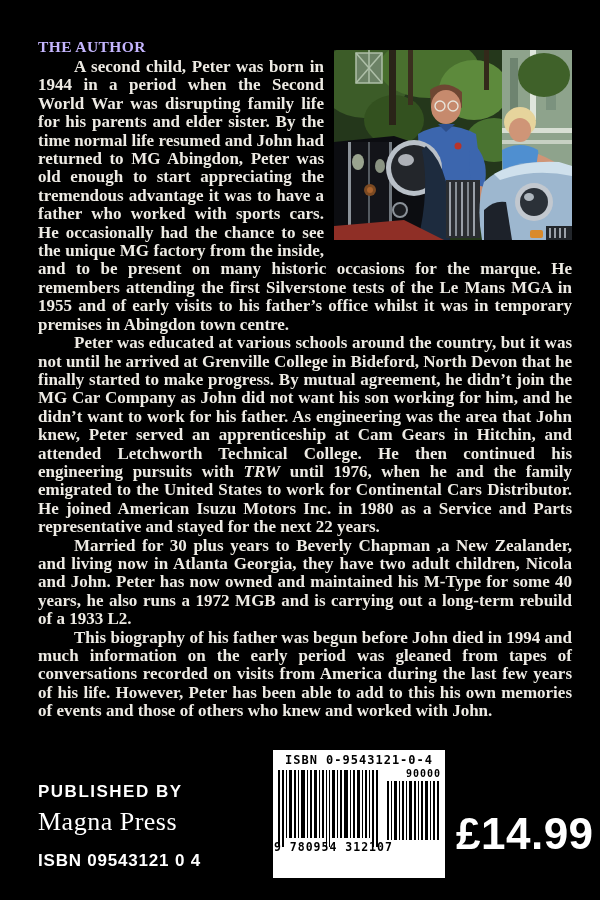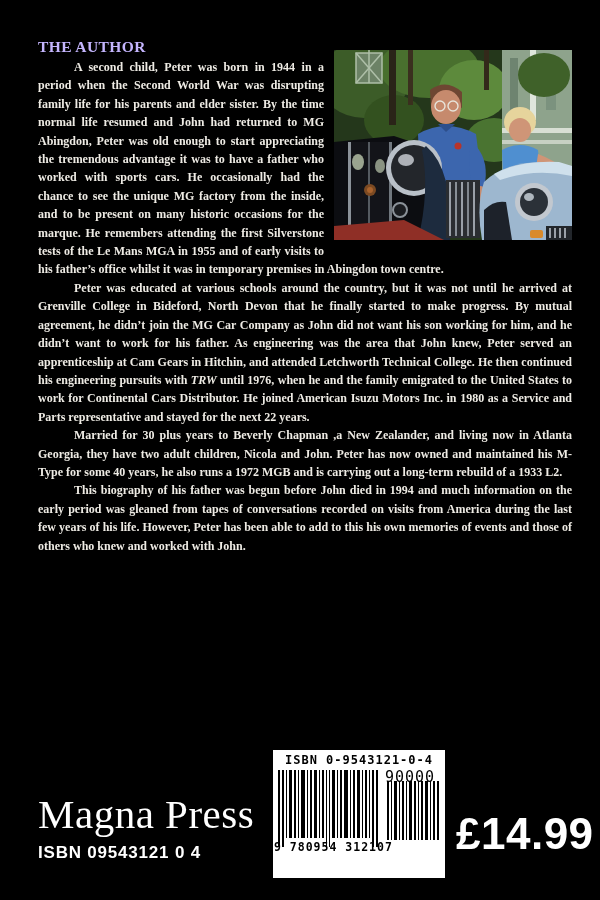--- a/index.html
+++ b/index.html
@@ -2,39 +2,39 @@
 <html><head>
 <meta charset="utf-8">
 <style>
   html,body{margin:0;padding:0;background:#000;}
   .cover{position:relative;width:600px;height:900px;background:#000;overflow:hidden;
          font-family:"Liberation Serif",serif;color:#efece6;}
   .text-block{position:absolute;left:38px;top:38px;width:534px;}
   .heading{font-size:15.5px;font-weight:bold;letter-spacing:.4px;margin:0 0 2px 0;color:#c4b5fd;}
   .photo{float:right;width:238px;height:190px;margin:12px 0 9px 10px;background:#16240f;
          position:relative;overflow:hidden;}
-  .bio p{margin:0;font-size:12px;line-height:18.4px;font-weight:bold;
+  .bio p{margin:0;font-size:17px;line-height:18.4px;font-weight:bold;
          text-align:justify;text-indent:36px;color:#eeebe4;}
   .bio .it{font-style:italic;}
   .imprint{position:absolute;left:38px;top:782px;color:#fff;}
   .published-by{font-family:"Liberation Sans",sans-serif;font-weight:bold;font-size:17px;
                 letter-spacing:1.5px;}
-  .publisher-name{font-family:"Liberation Serif",serif;font-size:41px;line-height:34px;
-                  margin-top:15px;letter-spacing:.5px;}
+  .publisher-name{font-family:"Liberation Serif",serif;font-size:26px;line-height:34px;
+                  margin-top:3px;letter-spacing:.5px;}
   .isbn-line{font-family:"Liberation Sans",sans-serif;font-weight:bold;font-size:17px;
              letter-spacing:.8px;margin-top:12px;}
   .barcode{position:absolute;left:273px;top:750px;width:172px;height:128px;background:#fff;
            color:#000;font-family:"DejaVu Sans Mono",monospace;}
   .bc-isbn{position:absolute;top:3px;left:0;width:100%;text-align:center;font-size:12px;
            letter-spacing:1px;font-weight:bold;white-space:nowrap;}
   .bc-main{position:absolute;left:5px;top:20px;}
   .bc-digits{position:absolute;left:1px;top:90px;width:110px;font-size:11.5px;font-weight:bold;
              letter-spacing:1px;white-space:nowrap;}
-  .bc-addon-label{position:absolute;left:112px;top:18px;width:56px;text-align:left;
-                  font-size:15px;font-weight:normal;letter-spacing:1px;}
+  .bc-addon-label{position:absolute;left:112px;top:18px;width:56px;text-align:right;
+                  font-size:10px;font-weight:bold;letter-spacing:1px;}
   .bc-addon{position:absolute;left:114px;top:31px;}
   .price{position:absolute;left:456px;top:808px;color:#fff;font-family:"Liberation Sans",sans-serif;
          font-weight:bold;}
   .price-label{font-size:20px;letter-spacing:.5px;}
   .price-value{font-size:44px;margin-top:1px;letter-spacing:.5px;}
   svg{display:block;}
 </style>
 </head>
 <body>
 
@@ -145,20 +145,21 @@
 
     <div class="bio" id="bio">
         <p><span>A second child, Peter was born in 1944 in a period when the Second World War was disrupting family life for his parents and elder sister. By the time normal life resumed and John had returned to MG Abingdon, Peter was old enough to start appreciating the tremendous advantage it was to have a father who worked with sports cars. He occasionally had the chance to see the unique MG factory from the inside, and to be present on many historic occasions for the marque. He remembers attending the first Silverstone tests of the Le Mans MGA in 1955 and of early visits to his father’s office whilst it was in temporary premises in Abingdon town centre.</span></p>
         <p><span>Peter was educated at various schools around the country, but it was not until he arrived at Grenville College in Bideford, North Devon that he finally started to make progress. By mutual agreement, he didn’t join the MG Car Company as John did not want his son working for him, and he didn’t want to work for his father. As engineering was the area that John knew, Peter served an apprenticeship at Cam Gears in Hitchin, and attended Letchworth Technical College. He then continued his engineering pursuits with </span><span class="it">TRW</span><span> until 1976, when he and the family emigrated to the United States to work for Continental Cars Distributor. He joined American Isuzu Motors Inc. in 1980 as a Service and Parts representative and stayed for the next 22 years.</span></p>
         <p><span>Married for 30 plus years to Beverly Chapman ,a New Zealander, and living now in Atlanta Georgia, they have two adult children, Nicola and John. Peter has now owned and maintained his M-Type for some 40 years, he also runs a 1972 MGB and is carrying out a long-term rebuild of a 1933 L2.</span></p>
         <p><span>This biography of his father was begun before John died in 1994 and much information on the early period was gleaned from tapes of conversations recorded on visits from America during the last few years of his life. However, Peter has been able to add to this his own memories of events and those of others who knew and worked with John.</span></p>
       </div>
   </div>
 
   <div class="imprint">
+    <div class="published-by">PUBLISHED BY</div>
     <div class="publisher-name">Magna Press</div>
     <div class="isbn-line">ISBN 09543121 0 4</div>
   </div>
 
   <div class="barcode">
     <div class="bc-isbn">ISBN 0-9543121-0-4</div>
     <svg class="bc-main" width="100" height="77" viewBox="0 0 100 77">
       <g fill="#000">
         <rect x="0" y="0" width="2" height="77"></rect>
           <rect x="4" y="0" width="2" height="77"></rect>

